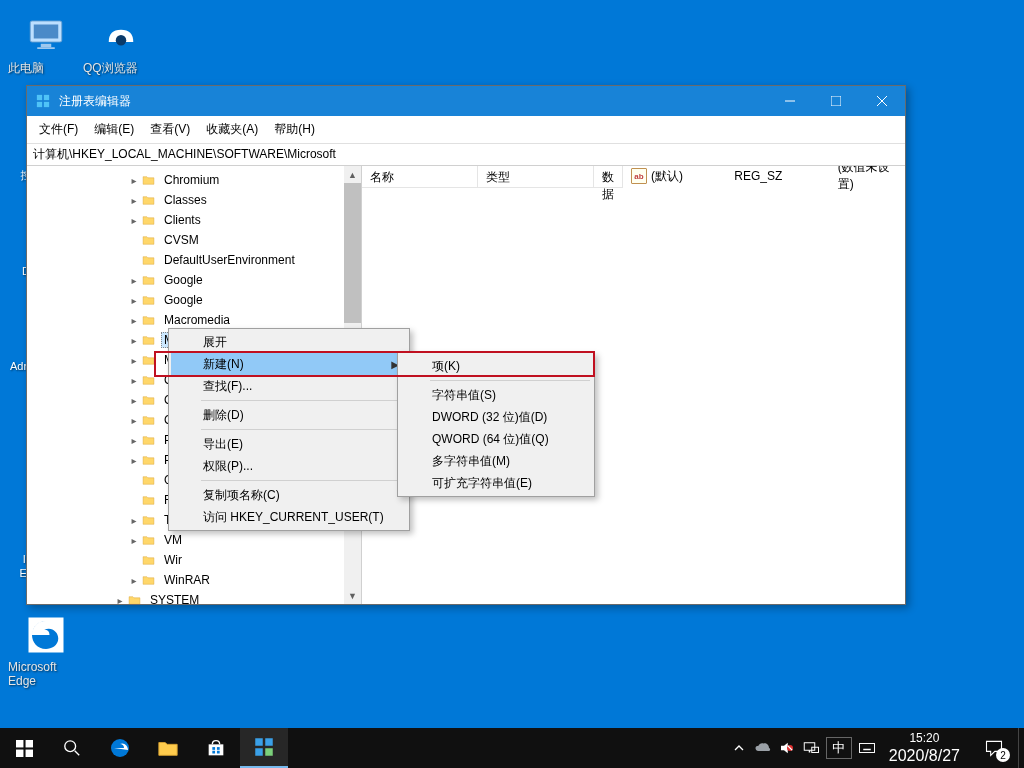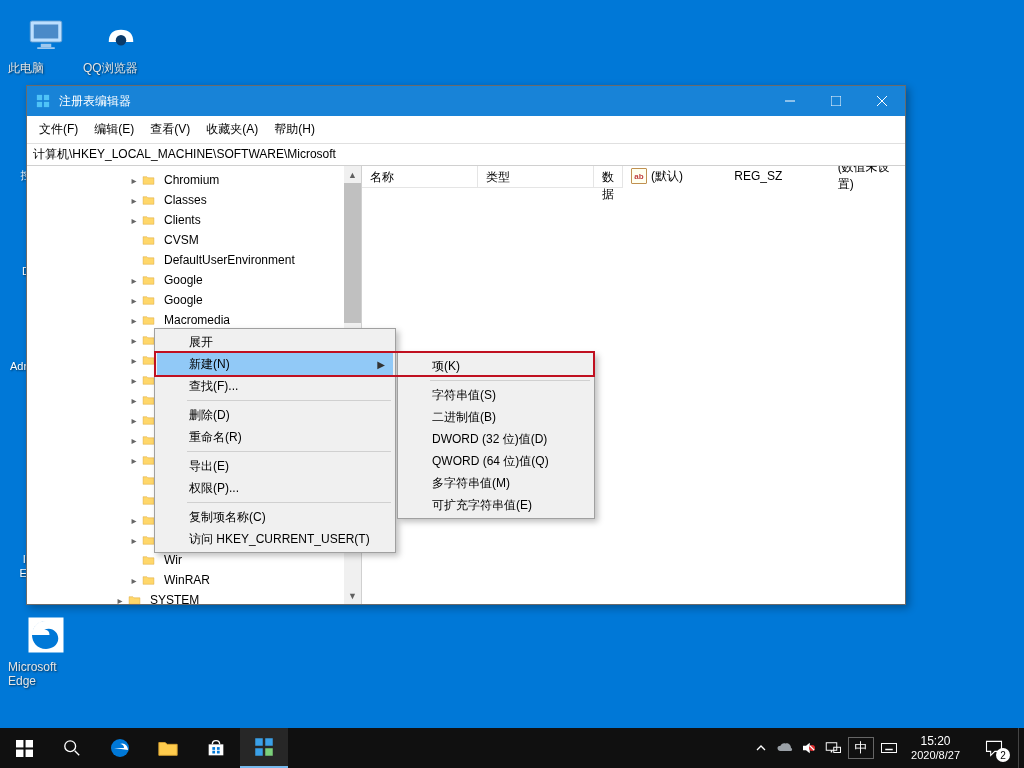--- a/index.html
+++ b/index.html
@@ -57,21 +57,21 @@
 .ctxitem .arrow { position: absolute; right: 8px; font-size: 10px; color: #333; }
 .ctxbox { position: absolute; border: 2px solid #c01020; pointer-events: none; }
 
 
 .taskbar { position: absolute; left: 0; right: 0; bottom: 0; height: 40px; background: #101010; display: flex; align-items: center; color: #fff; }
 .tb-btn { width: 48px; height: 40px; display: flex; align-items: center; justify-content: center; }
 .tb-btn.active { background: #272727; border-bottom: 2px solid #76b9ed; }
 .tray { margin-left: auto; display: flex; align-items: center; height: 40px; }
 .tray .ic { width: 24px; display: flex; align-items: center; justify-content: center; height: 40px; }
 .clock { padding: 0 10px; text-align: center; line-height: 1.25; font-size: 12px; }
-.clock .d { font-size: 11px; }
+.clock .d { font-size: 16px; }
 .actctr { width: 48px; display: flex; align-items: center; justify-content: center; position: relative; height: 40px; }
 .badge { position: absolute; right: 8px; bottom: 6px; width: 14px; height: 14px; border-radius: 50%; background: #fff; color: #000; font-size: 10px; display: flex; align-items: center; justify-content: center; }
 </style>
 </head>
 <body>
 
 <div class="desktop-icon" style="left:8px;top:14px">
   <div class="ic">
       <svg viewBox="0 0 48 48">
         <rect x="6" y="8" width="36" height="24" rx="2" fill="#bcdfff" stroke="#6aa0d0"></rect>
@@ -387,38 +387,35 @@
             <span class="ab-ic">ab</span>
             <span>(默认)</span>
           </div>
         <div class="cell" style="width:116px">REG_SZ</div>
         <div class="cell">(数值未设置)</div>
       </div>
     </div>
   </div>
 </div>
 
-<div class="ctxmenu" style="left:154px;top:328px;width:242px">
+<div class="ctxmenu" style="left:168px;top:328px;width:242px">
   <div class="ctxitem">
       <span>展开</span>
     </div>
   <div class="ctxitem hl">
       <span>新建(N)</span>
       <span class="arrow">▶</span>
     </div>
   <div class="ctxitem">
       <span>查找(F)...</span>
     </div>
   <div class="sep"></div>
   <div class="ctxitem">
       <span>删除(D)</span>
     </div>
-  <div class="ctxitem">
-      <span>重命名(R)</span>
-    </div>
   <div class="sep"></div>
   <div class="ctxitem">
       <span>导出(E)</span>
     </div>
   <div class="ctxitem">
       <span>权限(P)...</span>
     </div>
   <div class="sep"></div>
   <div class="ctxitem">
       <span>复制项名称(C)</span>
@@ -428,23 +425,20 @@
     </div>
 </div>
 
 <div class="ctxmenu" style="left:397px;top:352px;width:198px">
   <div class="ctxitem">
       <span>项(K)</span>
     </div>
   <div class="sep"></div>
   <div class="ctxitem">
       <span>字符串值(S)</span>
-    </div>
-  <div class="ctxitem">
-      <span>二进制值(B)</span>
     </div>
   <div class="ctxitem">
       <span>DWORD (32 位)值(D)</span>
     </div>
   <div class="ctxitem">
       <span>QWORD (64 位)值(Q)</span>
     </div>
   <div class="ctxitem">
       <span>多字符串值(M)</span>
     </div>

